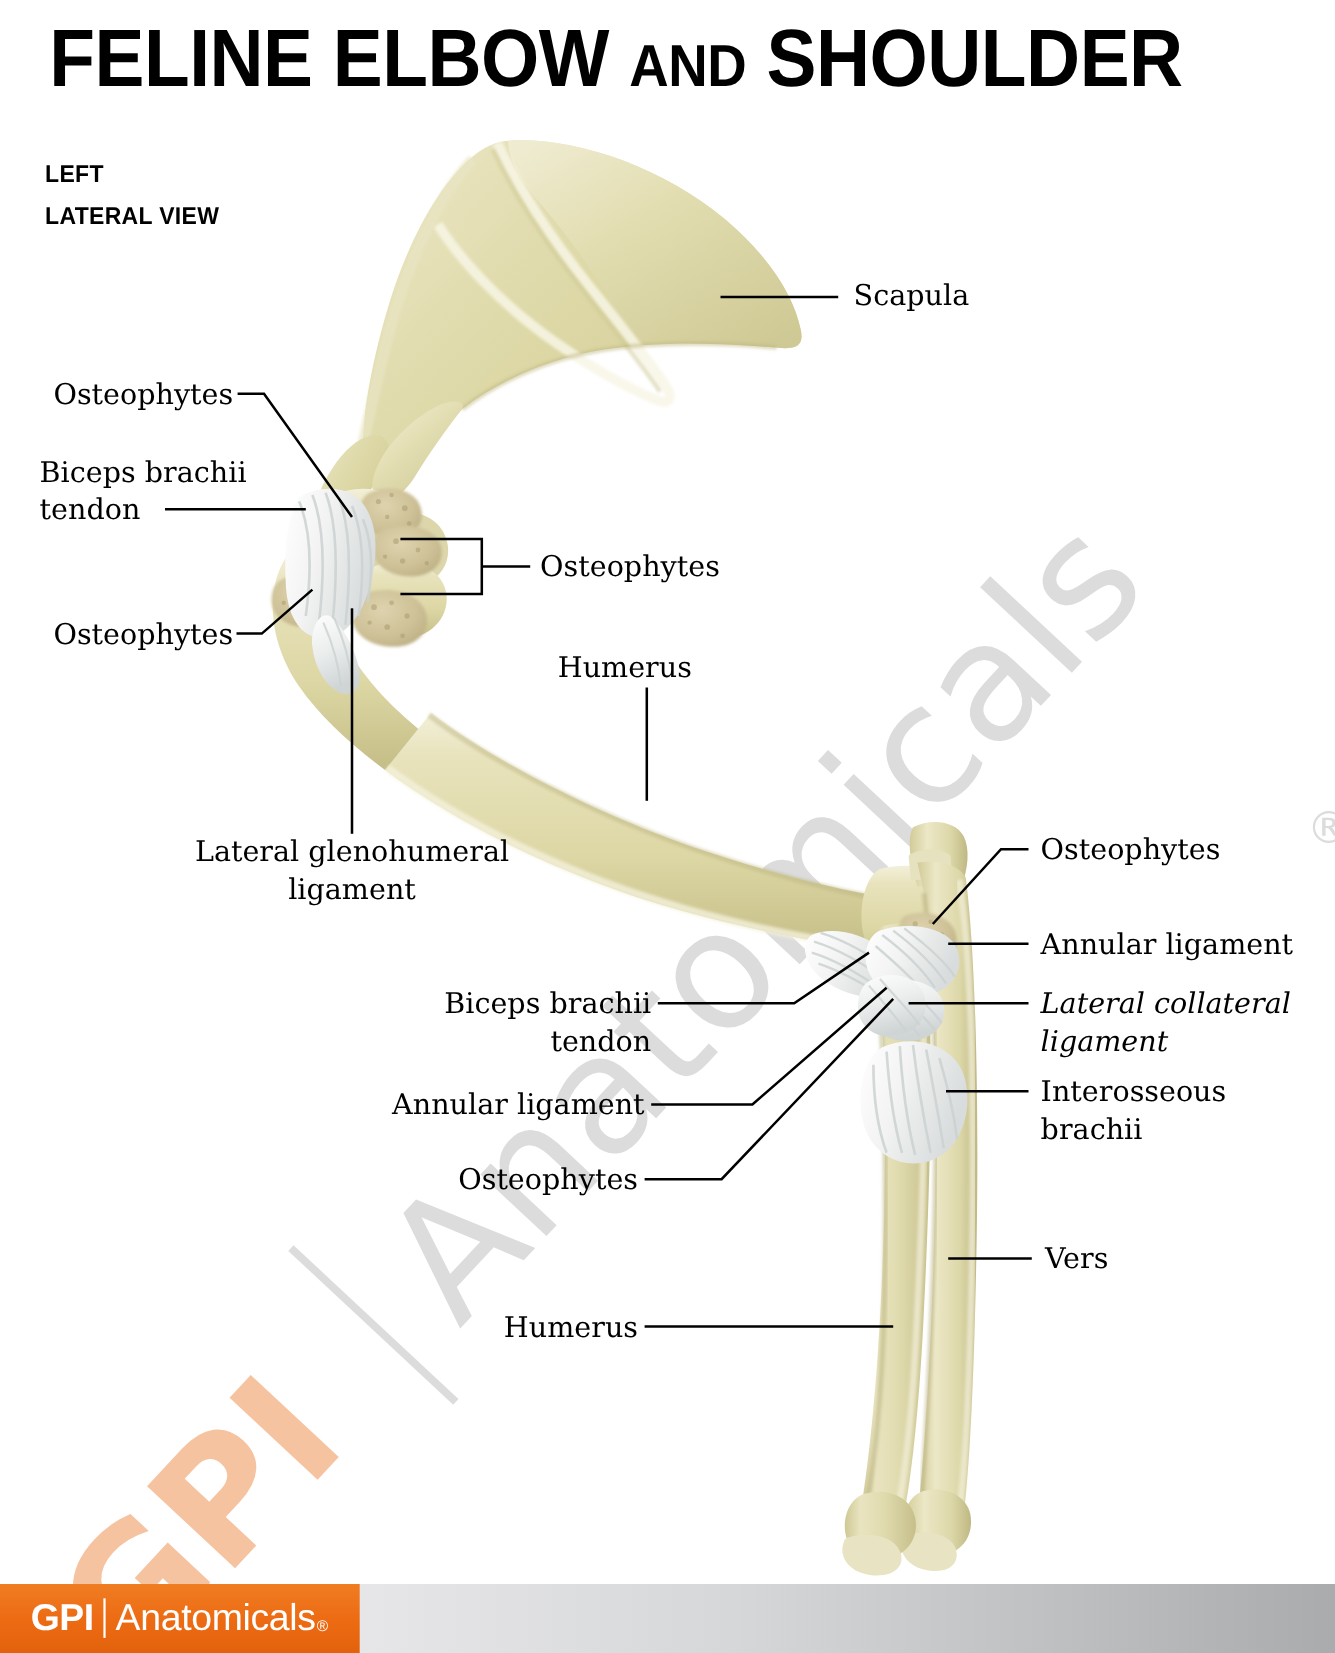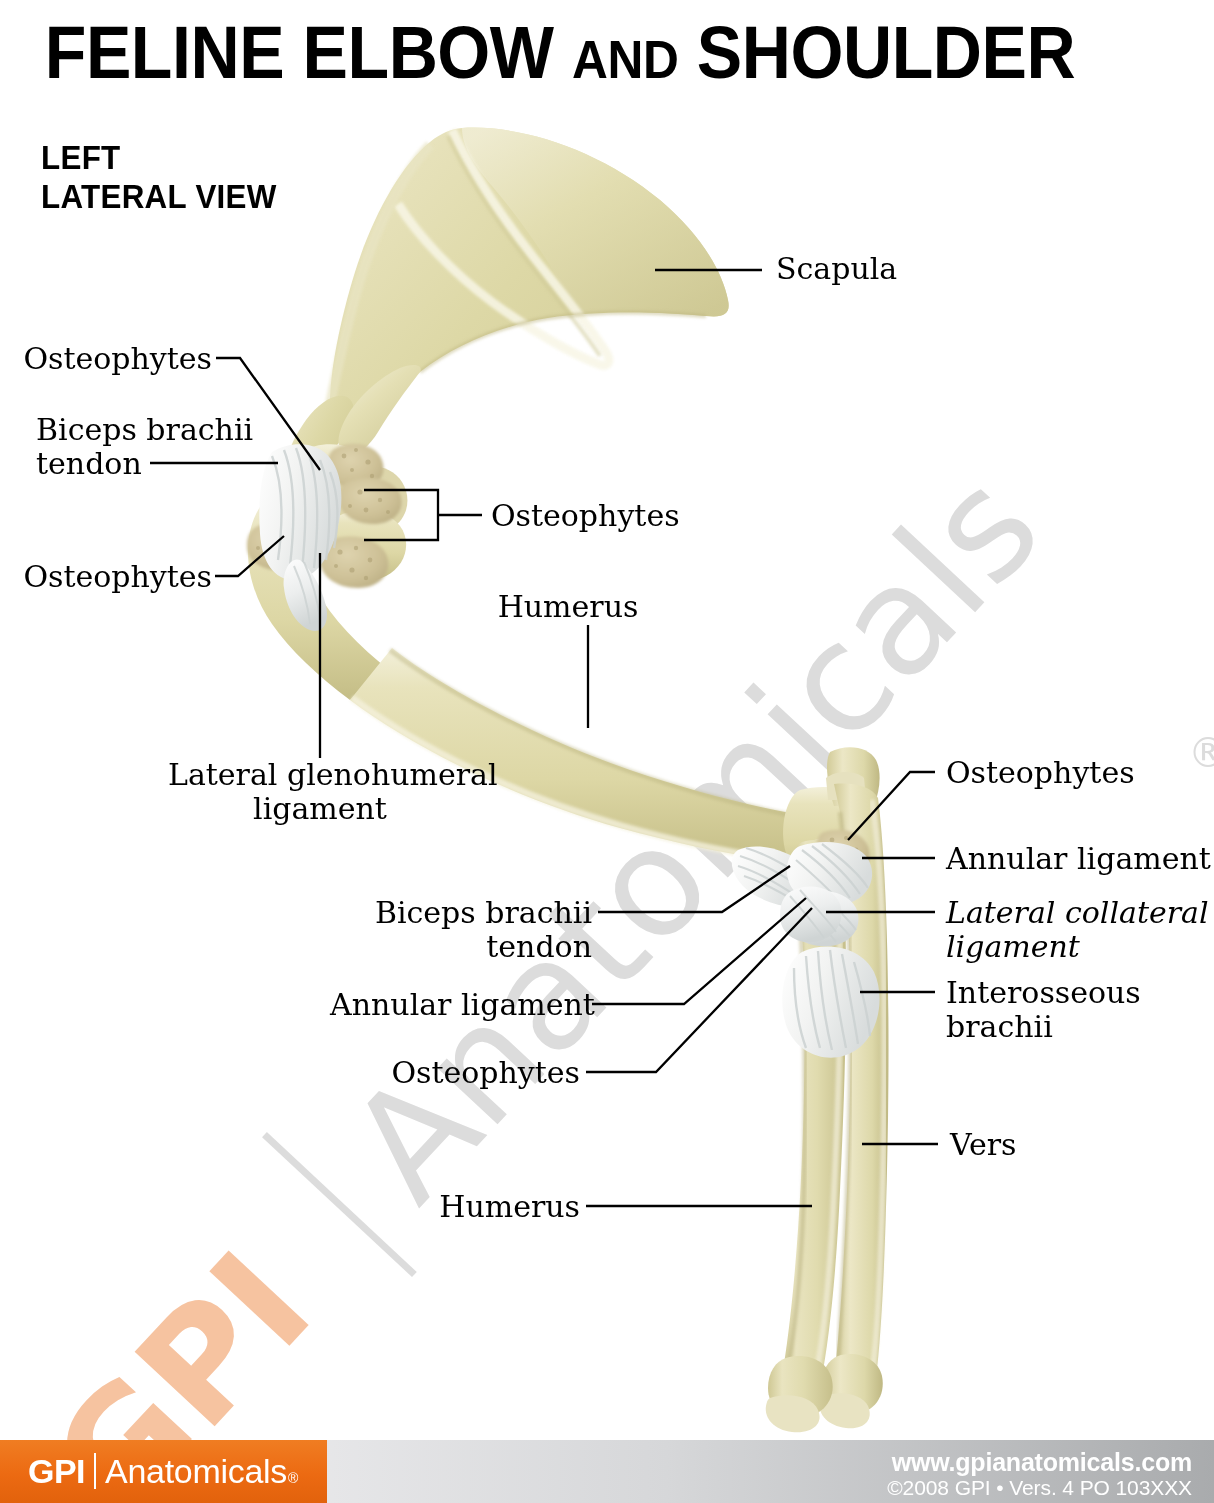--- a/index.html
+++ b/index.html
@@ -16,21 +16,21 @@
     font-family:"Liberation Sans","DejaVu Sans",sans-serif;
     font-weight:bold;font-size:74px;line-height:78px;color:#000;
     letter-spacing:-0.5px;white-space:nowrap;
   }
   #title .t-main{display:inline-block;transform:scaleX(.92);transform-origin:center;}
   #title .t-and{font-size:54px;}
 
   #viewlabel{
     position:absolute;left:41px;top:138px;
     font-family:"Liberation Sans","DejaVu Sans",sans-serif;
-    font-weight:bold;font-size:33px;line-height:39px;color:#000;
+    font-weight:bold;font-size:22px;line-height:39px;color:#000;
     letter-spacing:0.3px;
   }
   #viewlabel span{display:block;transform:scaleX(.95);transform-origin:left center;}
 
   
   #watermark{
     position:absolute;left:60px;top:330px;width:1160px;height:1060px;
     pointer-events:none;z-index:2;
   }
   .wm-txt{
@@ -57,21 +57,21 @@
   }
 
   
   #art{position:absolute;left:0;top:0;width:1214px;height:1440px;z-index:3;}
 
   
   #leaders{position:absolute;left:0;top:0;width:1214px;height:1440px;z-index:6;}
   .lbl{
     position:absolute;z-index:7;
     font-family:"DejaVu Serif","Liberation Serif",serif;
-    font-size:30px;line-height:34px;color:#000;white-space:pre;
+    font-size:26px;line-height:34px;color:#000;white-space:pre;
   }
   .lbl.r{text-align:right;}
   .lbl.c{text-align:center;}
 
   
   #footer{position:absolute;left:0;top:1440px;width:1214px;height:63px;z-index:10;}
   #footer-gray{
     position:absolute;left:0;top:0;width:1214px;height:63px;
     background:linear-gradient(to right,#ffffff 0%,#e9e9eb 22%,#d6d7d9 55%,#a9abad 100%);
   }
@@ -466,19 +466,15 @@
 
   <div id="footer">
     <div id="footer-gray"></div>
     <div id="footer-orange"></div>
     <div id="brand">
       <span class="b1">GPI</span>
       <span class="bdiv"></span>
       <span class="b2">Anatomicals</span>
       <span class="breg">®</span>
     </div>
-    <div id="foot-right">
-      <div id="foot-url">www.gpianatomicals.com</div>
-      <div id="foot-copy">©2008 GPI • Vers. 4 PO 103XXX</div>
-    </div>
   </div>
 
 </div>
 
 </body></html>

